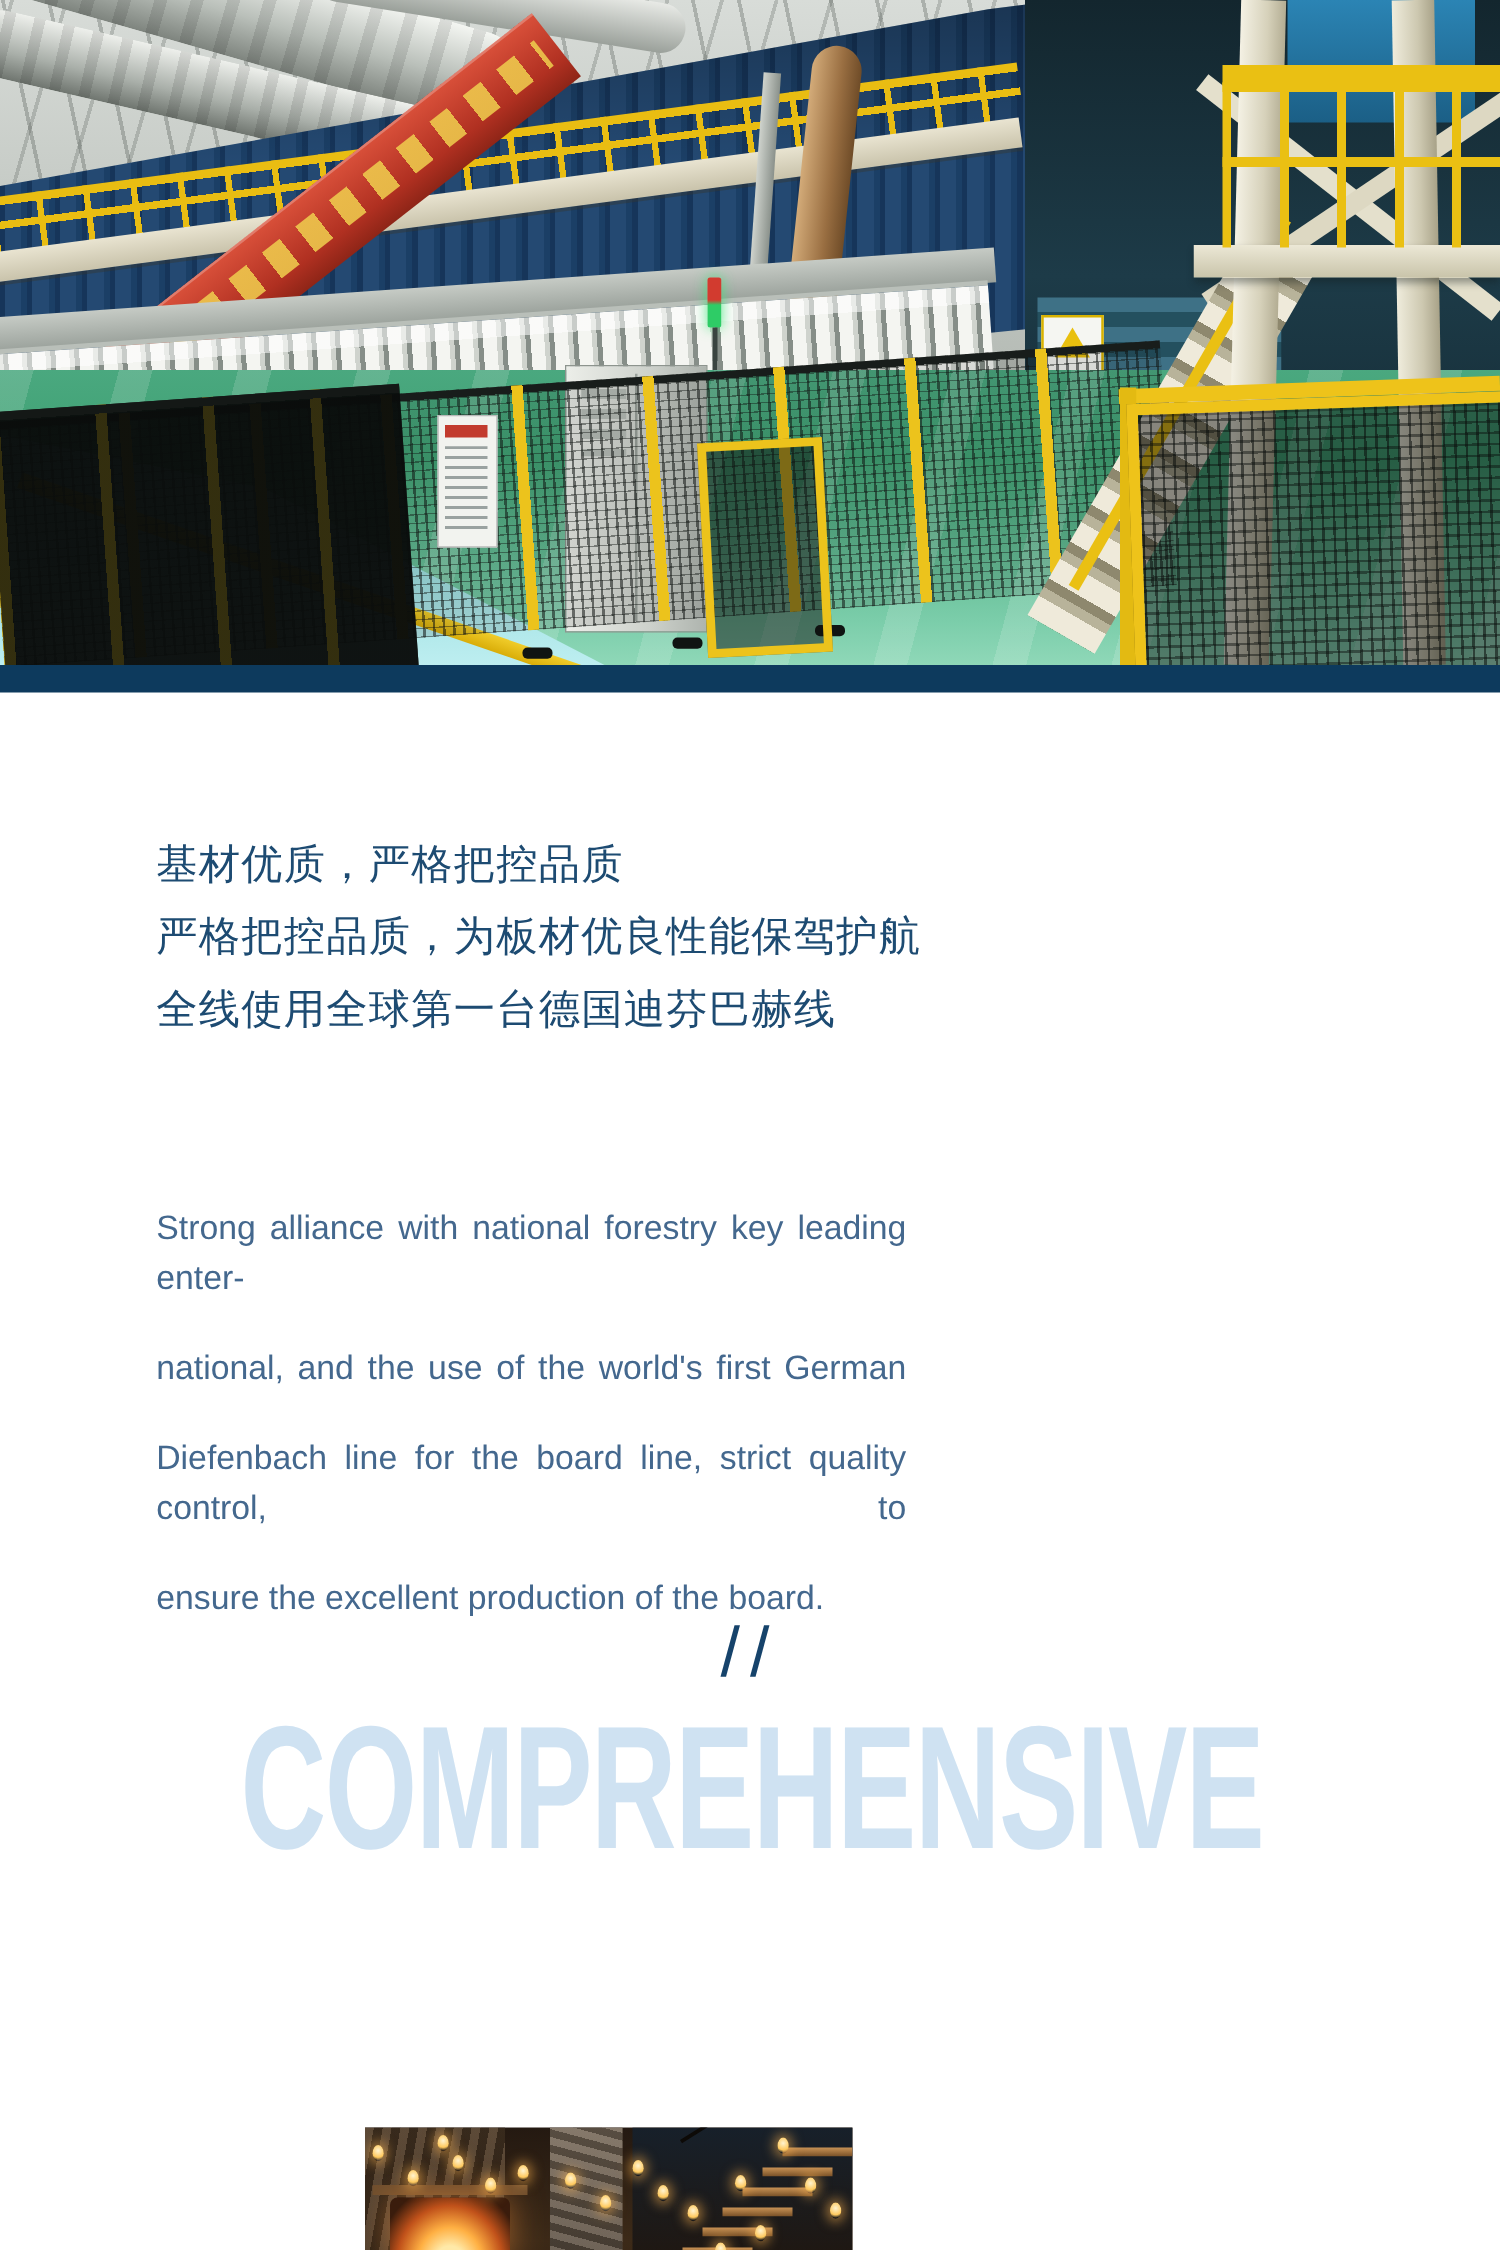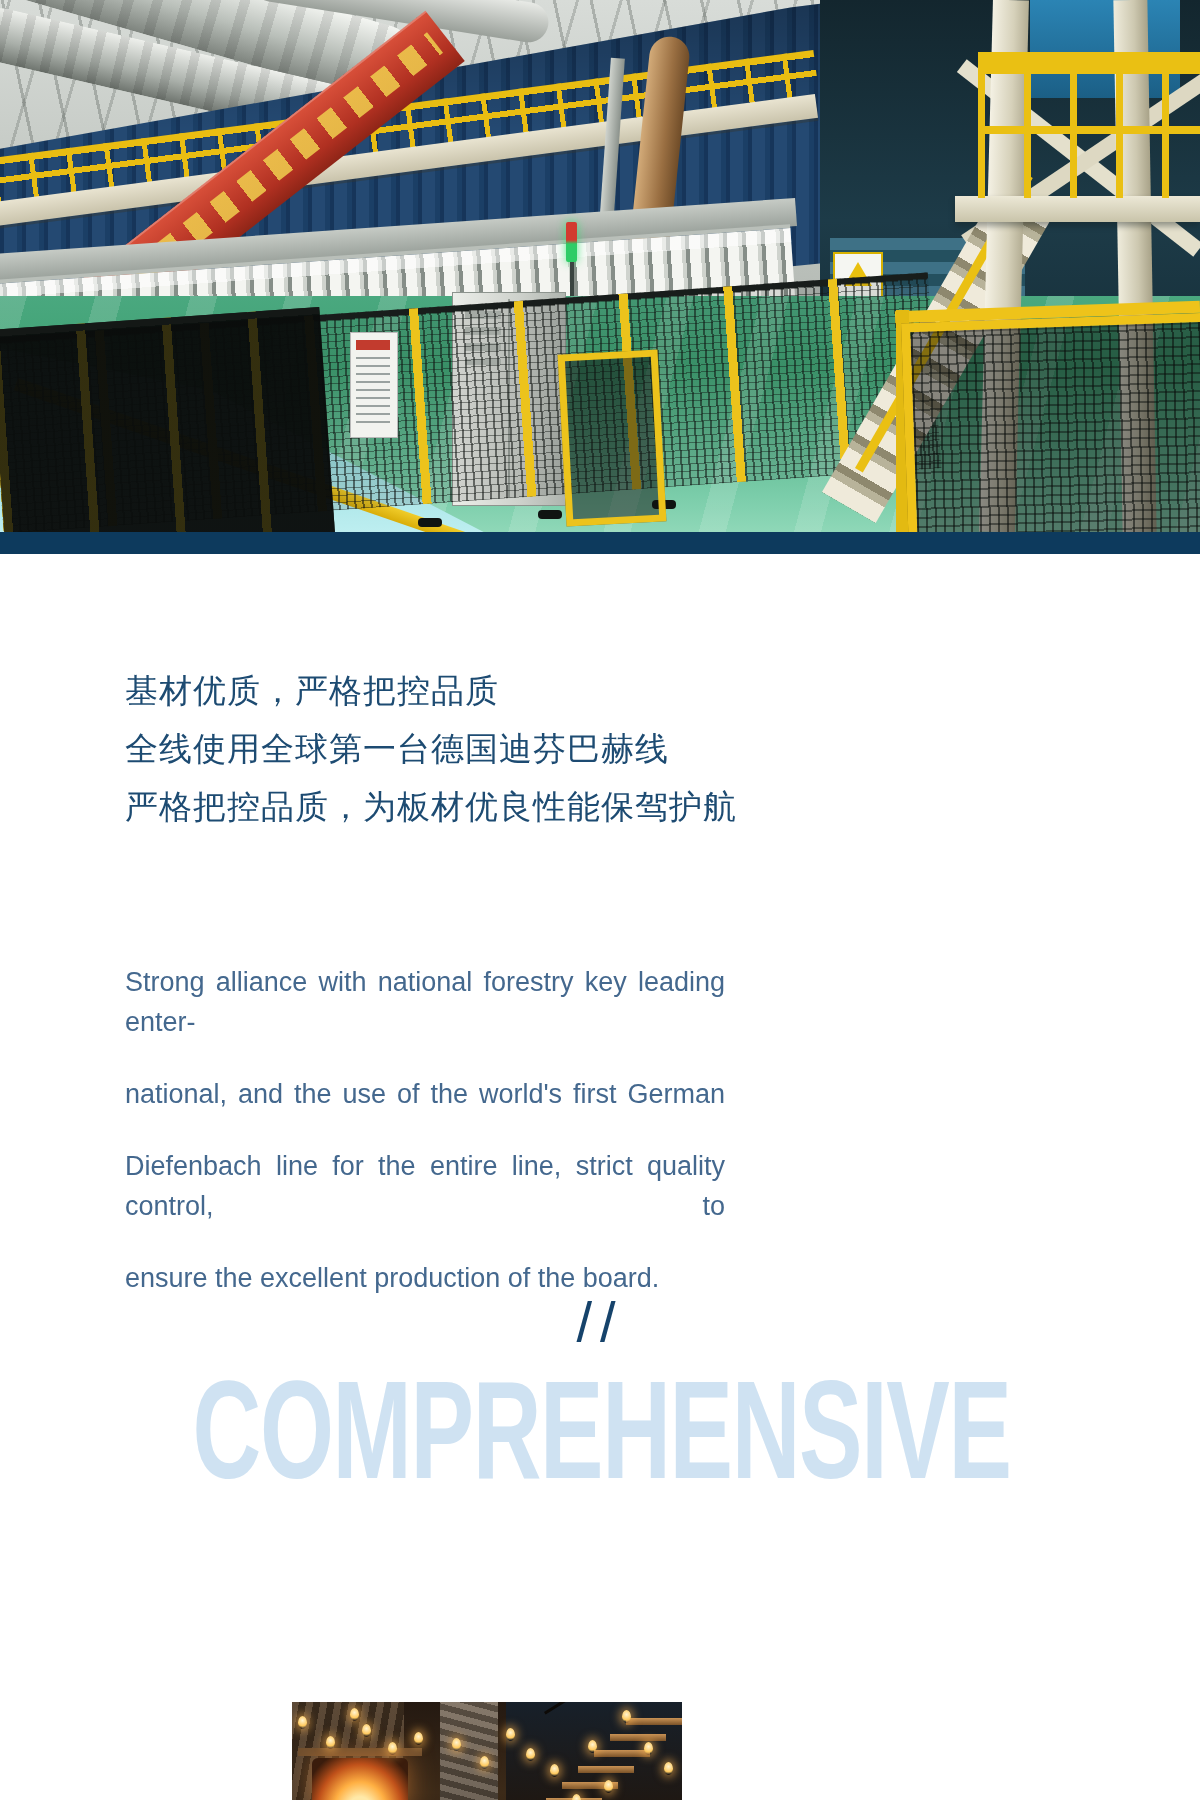--- a/index.html
+++ b/index.html
@@ -218,28 +218,28 @@
     <div class="gate-post"></div>
     <div class="gate-right">
       <div class="gate-mesh"></div>
     </div>
   </section>
 
   <div class="navy-band"></div>
 
   <section class="intro-zh">
     <div>基材优质，严格把控品质</div>
+    <div>严格把控品质，为板材优良性能保驾护航</div>
     <div>全线使用全球第一台德国迪芬巴赫线</div>
-    <div>严格把控品质，为板材优良性能保驾护航</div>
   </section>
 
   <section class="intro-en">
     <div class="en-line just">Strong alliance with national forestry key leading enter-</div>
     <div class="en-line just">national, and the use of the world's first German</div>
-    <div class="en-line just">Diefenbach line for the entire line, strict quality control, to</div>
+    <div class="en-line just">Diefenbach line for the board line, strict quality control, to</div>
     <div class="en-line">ensure the excellent production of the board.</div>
   </section>
 
   <div class="slashes">//</div>
   <div class="watermark">
     <span>COMPREHENSIVE</span>
   </div>
 
   <section class="interior">
     <div class="int-right"></div>

